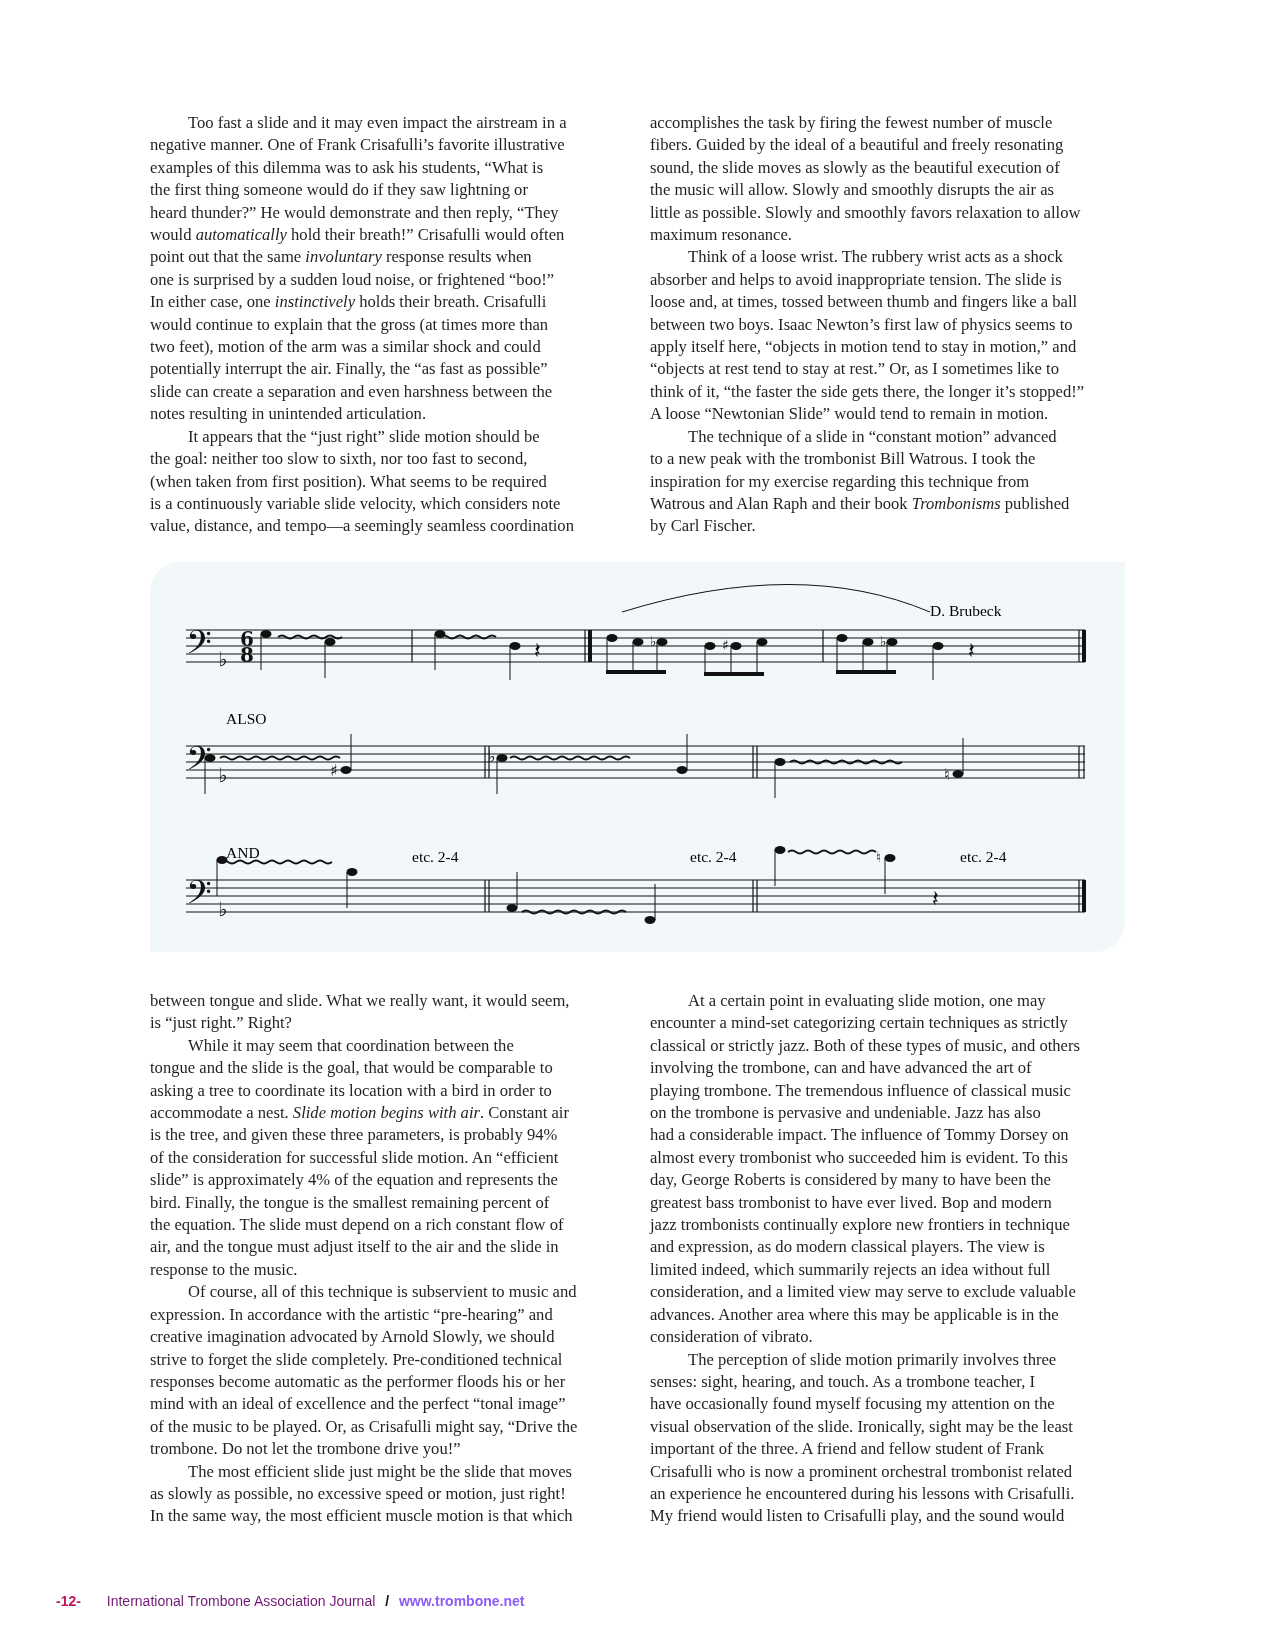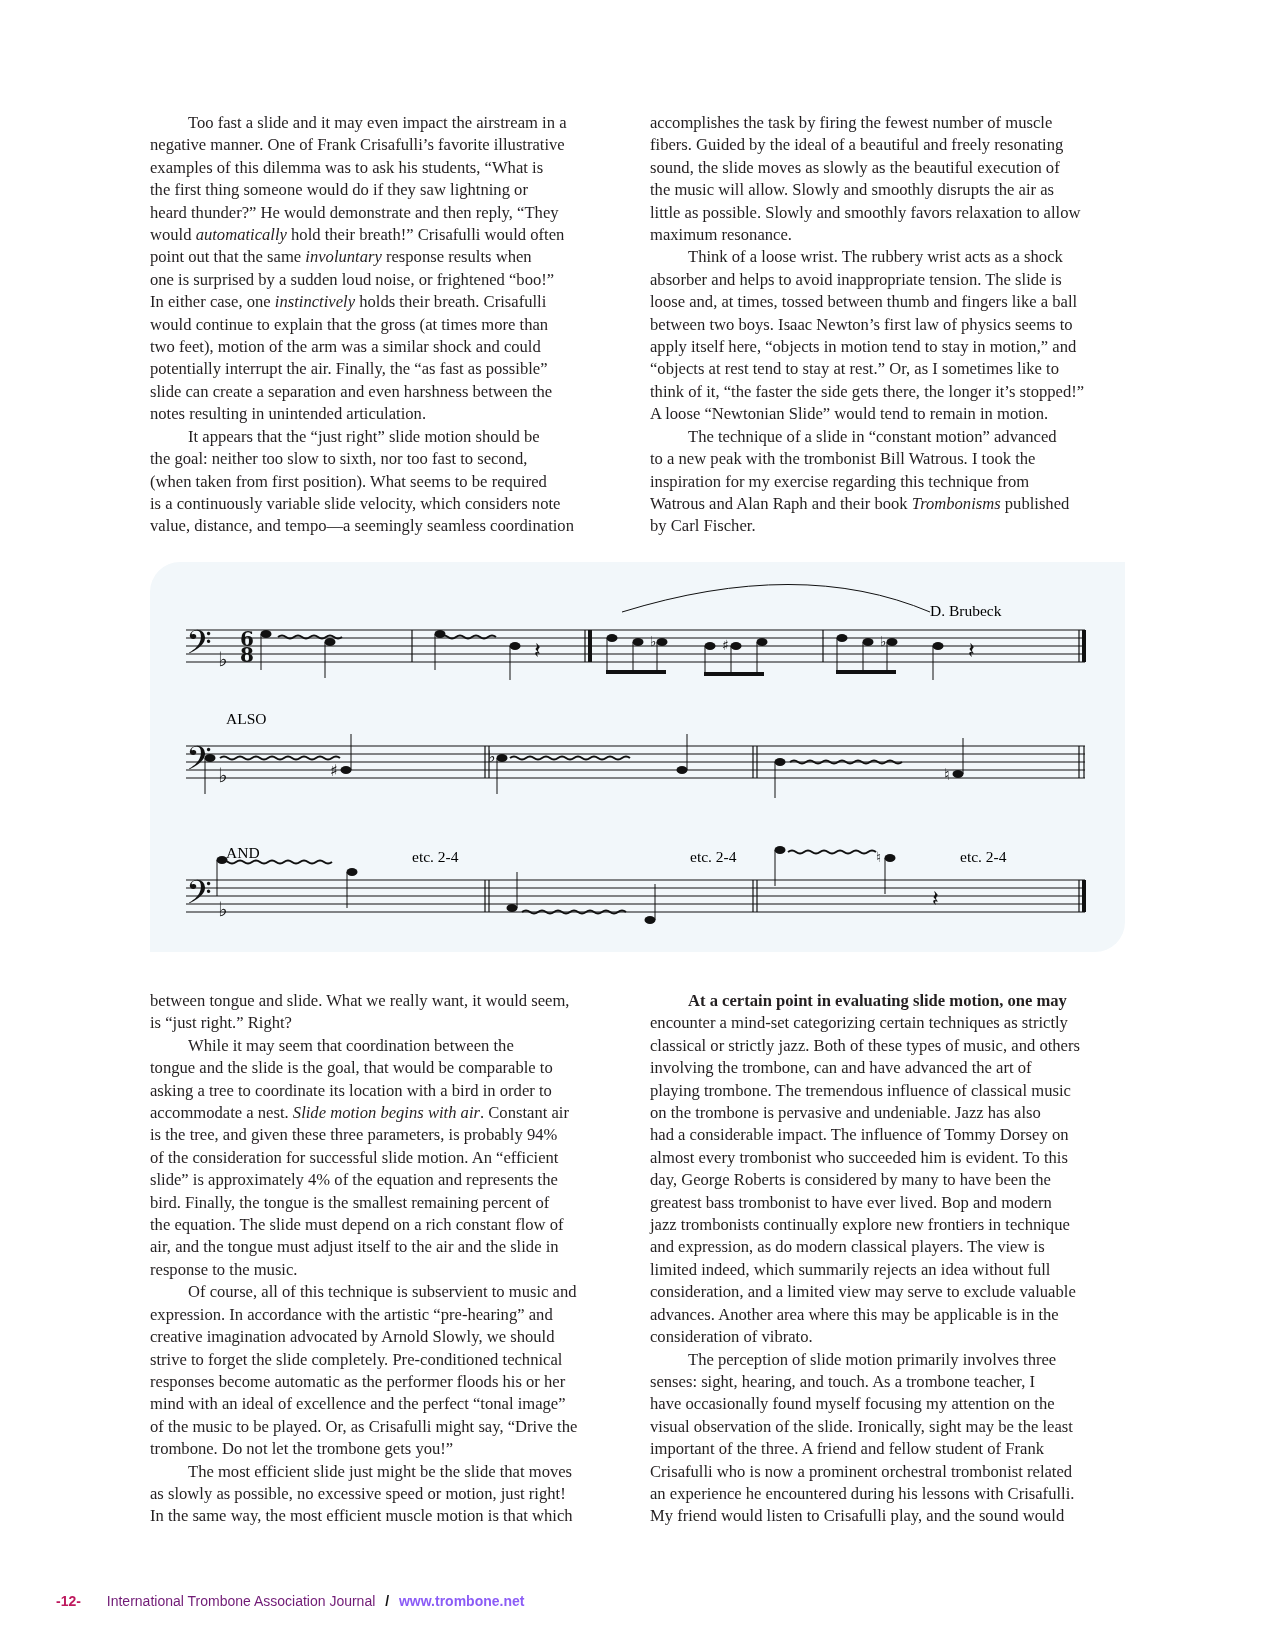--- a/index.html
+++ b/index.html
@@ -250,31 +250,31 @@
       <span class="line">response to the music.</span>
     </p>
     <p>
       <span class="line" style="padding-left: 38px;">Of course, all of this technique is subservient to music and</span>
       <span class="line">expression. In accordance with the artistic “pre-hearing” and</span>
       <span class="line">creative imagination advocated by Arnold Slowly, we should</span>
       <span class="line">strive to forget the slide completely. Pre-conditioned technical</span>
       <span class="line">responses become automatic as the performer floods his or her</span>
       <span class="line">mind with an ideal of excellence and the perfect “tonal image”</span>
       <span class="line">of the music to be played. Or, as Crisafulli might say, “Drive the</span>
-      <span class="line">trombone. Do not let the trombone gets you!”</span>
+      <span class="line">trombone. Do not let the trombone drive you!”</span>
     </p>
     <p>
       <span class="line" style="padding-left: 38px;">The most efficient slide just might be the slide that moves</span>
       <span class="line">as slowly as possible, no excessive speed or motion, just right!</span>
       <span class="line">In the same way, the most efficient muscle motion is that which</span>
     </p>
   </div>
 <div id="col-br" class="col">
     <p>
-      <span class="line" style="padding-left: 38px; font-weight: bold;">At a certain point in evaluating slide motion, one may</span>
+      <span class="line" style="padding-left: 38px;">At a certain point in evaluating slide motion, one may</span>
       <span class="line">encounter a mind-set categorizing certain techniques as strictly</span>
       <span class="line">classical or strictly jazz. Both of these types of music, and others</span>
       <span class="line">involving the trombone, can and have advanced the art of</span>
       <span class="line">playing trombone. The tremendous influence of classical music</span>
       <span class="line">on the trombone is pervasive and undeniable. Jazz has also</span>
       <span class="line">had a considerable impact. The influence of Tommy Dorsey on</span>
       <span class="line">almost every trombonist who succeeded him is evident. To this</span>
       <span class="line">day, George Roberts is considered by many to have been the</span>
       <span class="line">greatest bass trombonist to have ever lived. Bop and modern</span>
       <span class="line">jazz trombonists continually explore new frontiers in technique</span>

